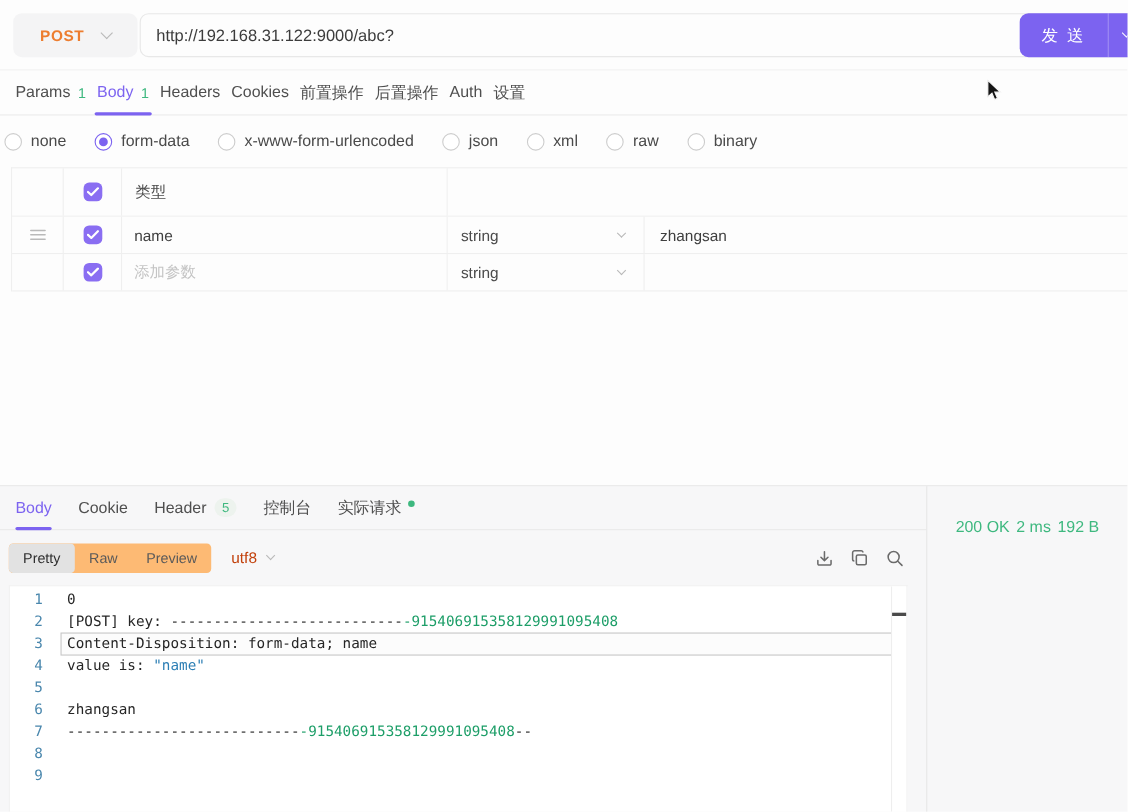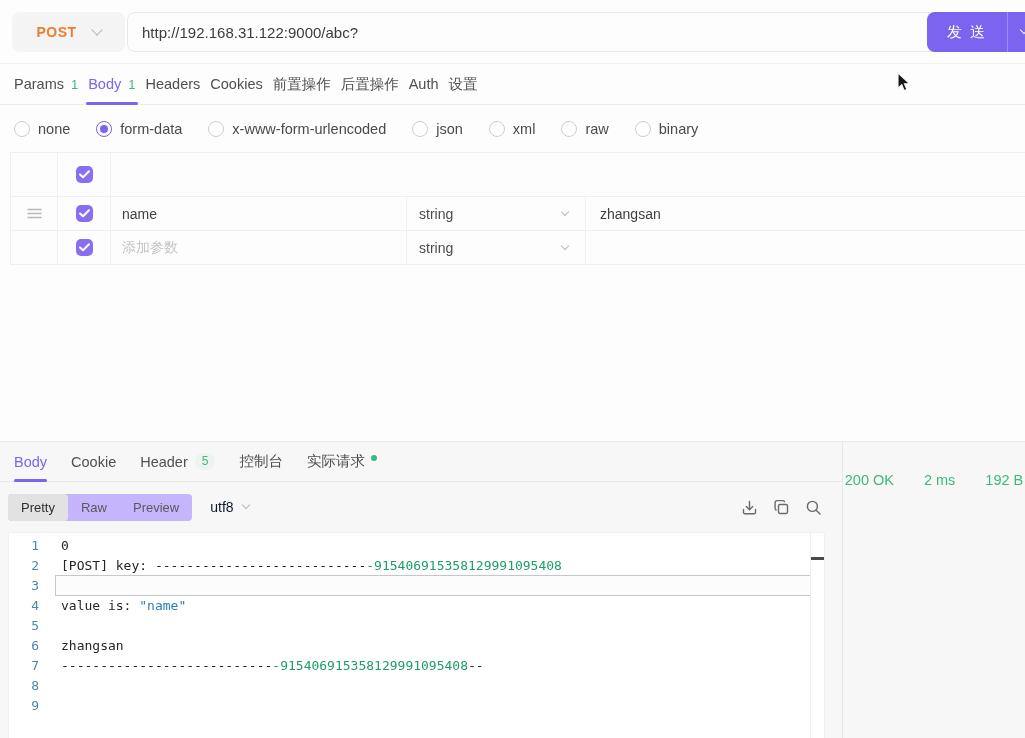--- a/index.html
+++ b/index.html
@@ -53,21 +53,21 @@
   .req-tab .badge1 { color:#3eb87f; font-size:13px; }
   .req-tab.active .lbl { color:#7c63f0; }
   .req-tab.active::after {
     content:""; position:absolute; left:-2px; right:-2px; bottom:-1px; height:3px;
     background:#7c63f0; border-radius:2px;
   }
 
   
   .body-types {
     position:absolute; top:106px; left:0; right:0; height:46px;
-    display:flex; align-items:center; gap:26px; padding-left:14px;
+    display:flex; align-items:center; gap:26px; padding-left:4px;
   }
   .radio-opt { display:flex; align-items:center; gap:8px; font-size:14.5px; color:#4a4a4a; cursor:pointer; }
   .radio { position:relative; width:16px; height:16px; border-radius:50%;
     border:1px solid #cdcdcd; background:#fff; flex:none; }
   .radio.sel { border:1.5px solid #7c63f0; }
   .radio.sel::after { content:""; position:absolute; inset:3px; border-radius:50%; background:#7c63f0; }
 
   
   .params-table { position:absolute; top:152px; left:10px; right:0;
     border-top:1px solid #efefef; border-left:1px solid #efefef; font-size:14px; }
@@ -98,25 +98,25 @@
     font-size:14.5px; color:#4f4f4f; cursor:pointer; }
   .resp-tab.active .lbl { color:#7c63f0; }
   .resp-tab.active::after { content:""; position:absolute; left:0; right:0; bottom:-1px;
     height:3px; background:#7c63f0; border-radius:2px; }
   .pill { background:#edf3ee; color:#3eb87f; font-size:12px; border-radius:9px;
     padding:1px 7px; line-height:15px; }
   .dot { width:6px; height:6px; border-radius:50%; background:#3eb87f;
     align-self:center; margin:-8px 0 0 -1px; }
 
   .view-row { position:relative; height:50px; display:flex; align-items:center; padding-left:8px; }
-  .segmented { display:flex; background:#c4b5fd; border-radius:4px; overflow:hidden; }
+  .segmented { display:flex; background:#fdba74; border-radius:4px; overflow:hidden; }
   .seg { padding:6px 13px; font-size:13px; color:#5a5a5a; cursor:pointer; }
   .seg.active { background:#e2e2e2; color:#2f2f2f; border-radius:4px; }
   .encoding { margin-left:18px; display:flex; align-items:center; gap:9px;
-    font-size:14px; color:#0f172a; cursor:pointer; }
+    font-size:14px; color:#c2410c; cursor:pointer; }
   .resp-icons { position:absolute; right:20px; top:0; height:100%;
     display:flex; align-items:center; gap:15px; }
   .resp-icons svg { display:block; cursor:pointer; }
 
   
   .editor { position:absolute; top:90px; left:8px; right:17px; bottom:0;
     background:#fff; border:1px solid #f1f1f1; border-bottom:none;
     font-family:"DejaVu Sans Mono", monospace; font-size:13px; padding-top:3px; overflow:hidden; }
   .code-line { position:relative; display:flex; height:20px; line-height:20px; }
   .ln { flex:none; width:30px; text-align:right; color:#4a87ad; }
@@ -124,21 +124,21 @@
   .tok-n { color:#1d9e68; }
   .tok-s { color:#2d7fb5; }
   .active-box { position:absolute; left:46px; right:1px; top:-1px; bottom:0;
     border:1px solid #c6c6c6; background:rgba(0,0,0,0.012); pointer-events:none; }
   .ruler { position:absolute; top:0; bottom:0; right:0; width:14px;
     background:#fff; border-left:1px solid #eeeeee; }
   .ruler-mark { position:absolute; top:24px; left:0; right:0; height:3px; background:#4a4a4a; }
 
   
   .resp-right { position:absolute; left:843px; right:0; top:0; bottom:0; }
-  .status-row { margin-top:30px; display:flex; justify-content:center; gap:30px;
+  .status-row { margin-top:30px; display:flex; justify-content:center; gap:6px;
     color:#3eb87f; font-size:14.5px; white-space:nowrap; }
 </style>
 </head>
 <body>
 
 <div class="topbar">
   <div class="method-select">
     <span class="method-label">POST</span>
     <span class="chev"></span>
   </div>
@@ -215,20 +215,21 @@
 <div class="params-table">
   <div class="t-row head">
     <div class="cell c-drag"></div>
     <div class="cell c-check">
       <span class="checkbox">
         <svg width="11" height="9" viewBox="0 0 11 9">
             <polyline points="1,4.5 4,7.3 10,1.2" fill="none" stroke="#fff" stroke-width="2" stroke-linecap="round" stroke-linejoin="round"></polyline>
           </svg>
       </span>
     </div>
+    <div class="cell c-type">类型</div>
   </div>
   <div id="param-rows">
       <div class="t-row">
         <div class="cell c-drag">
           <span><svg width="15" height="11" viewBox="0 0 15 11">
               <path d="M1 1.5h13M1 5.5h13M1 9.5h13" stroke="#b9b9b9" stroke-width="1.4" stroke-linecap="round"></path>
             </svg></span>
         </div>
         <div class="cell c-check">
           <span class="checkbox">
@@ -321,20 +322,21 @@
       <div class="code-line">
           <span class="ln">1</span>
           <span class="code"><span class="tok-d">0</span></span>
         </div>
         <div class="code-line">
           <span class="ln">2</span>
           <span class="code"><span class="tok-d">[POST] key: ---------------------------</span><span class="tok-n">-915406915358129991095408</span></span>
         </div>
         <div class="code-line">
           <span class="ln">3</span>
+          <span class="code"><span class="tok-d">Content-Disposition: form-data; name</span></span>
           <div class="active-box"></div>
         </div>
         <div class="code-line">
           <span class="ln">4</span>
           <span class="code"><span class="tok-d">value is: </span><span class="tok-s">"name"</span></span>
         </div>
         <div class="code-line">
           <span class="ln">5</span>
           <span class="code"></span>
         </div>

